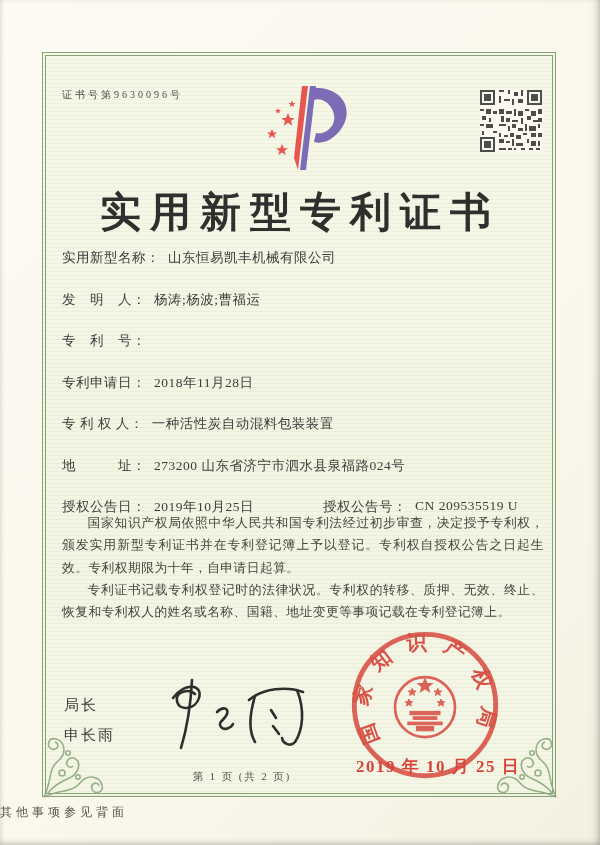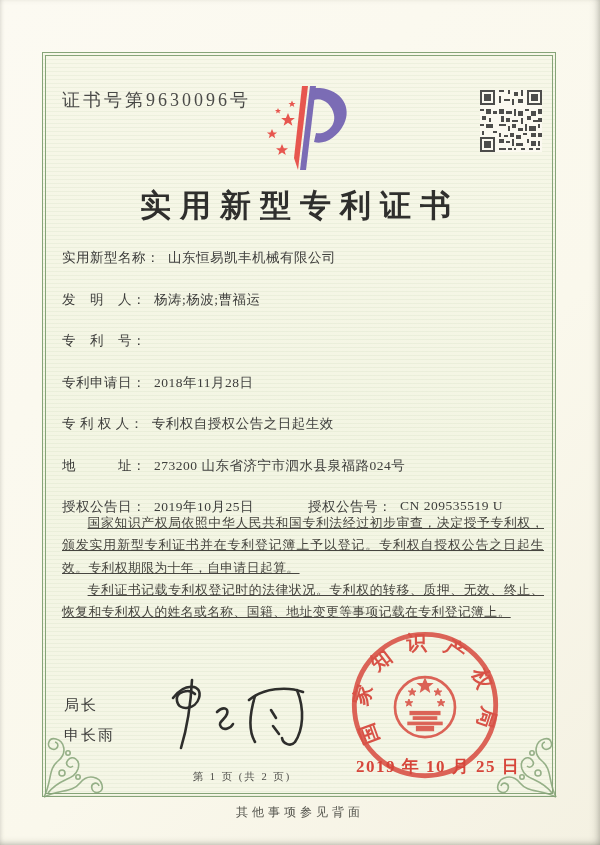--- a/index.html
+++ b/index.html
@@ -13,49 +13,49 @@
   .frame { position:absolute; left:42px; top:52px; width:514px; height:745px;
            border:1px solid #86a478; outline:1px solid #86a478; outline-offset:-4px;
            background:
              repeating-linear-gradient(0deg, rgba(150,180,130,.10) 0px, rgba(150,180,130,.10) 1px, rgba(0,0,0,0) 1px, rgba(0,0,0,0) 4px),
              linear-gradient(180deg,#f7f7e8 0%, #f3f5e3 55%, #f5f6e6 100%); }
 
   .corner-orn { position:absolute; width:92px; height:92px; pointer-events:none; }
   .orn-bl { left:38px; bottom:42px; }
   .orn-br { right:38px; bottom:42px; transform:scaleX(-1); }
 
-  .cert-number { position:absolute; left:62px; top:88px; font-size:18px; letter-spacing:3px; color:#4a4a48; }
+  .cert-number { position:absolute; left:62px; top:88px; font-size:10px; letter-spacing:3px; color:#4a4a48; }
 
   .logo { position:absolute; left:258px; top:78px; width:110px; height:100px; }
   .qr { position:absolute; left:479px; top:90px; width:64px; height:62px; }
 
   .title { position:absolute; left:0; top:185px; width:600px; text-align:center;
-           font-size:31px; font-weight:bold; letter-spacing:9px; color:#2f2f2d; }
+           font-size:41px; font-weight:bold; letter-spacing:9px; color:#2f2f2d; }
 
   .fields { position:absolute; left:62px; top:249px; width:482px; font-size:13.5px; color:#3e3e3c; }
   .frow { display:flex; margin-bottom:23.5px; letter-spacing:.5px; white-space:nowrap; }
   .frow .lab { flex:0 0 auto;text-align:right; }
   .frow .val { flex:0 0 auto; margin-left:8px; }
-  .frow.twocol .pair2 { margin-left:54px; display:flex; }
+  .frow.twocol .pair2 { margin-left:69px; display:flex; }
 
   .bodytext { position:absolute; left:62px; top:512px; width:482px; font-size:12.8px;
               color:#46453f; line-height:1.74; text-align:justify; }
-  .bodytext p { text-indent:2em; letter-spacing:.4px;text-decoration:underline; }
+  .bodytext p { text-indent:2em; letter-spacing:.4px; }
 
   .director { position:absolute; left:64px; top:690px; font-size:15px; color:#3c3c3a;
               font-family:Liberation Serif, serif; line-height:2.0; letter-spacing:2px; }
   .signature { position:absolute; left:145px; top:672px; width:180px; height:85px; }
 
   .seal { position:absolute; left:350px; top:630px; width:150px; height:150px; opacity:.92; }
   .seal-date { position:absolute; left:356px; top:755px; font-size:17px; font-weight:bold;
                color:#d6453a; letter-spacing:1.5px; }
 
   .pagenum { position:absolute; left:0; top:770px; width:484px; text-align:center;
              font-size:10.5px; color:#4c4c48; letter-spacing:2px; }
-  .footnote { position:absolute; left:0; top:804px; width:600px; text-align:center;
+  .footnote { position:absolute; left:0; top:804px; width:600px; 
               font-size:12px; color:#55554e; letter-spacing:4px; }
 </style>
 </head>
 <body>
 
 <div id="canvas">
 
   <div class="frame"></div>
 
   <svg class="corner-orn orn-bl" viewBox="0 0 92 92">
@@ -183,21 +183,21 @@
     </div>
     <div class="frow">
       <span class="lab">专　利　号：</span>
     </div>
     <div class="frow">
       <span class="lab">专利申请日：</span>
       <span class="val">2018年11月28日</span>
     </div>
     <div class="frow">
       <span class="lab">专 利 权 人：</span>
-      <span class="val">专利权自授权公告之日起生效</span>
+      <span class="val">一种活性炭自动混料包装装置</span>
     </div>
     <div class="frow">
       <span class="lab">地　　　址：</span>
       <span class="val">273200 山东省济宁市泗水县泉福路024号</span>
     </div>
     <div class="frow twocol">
       <span class="lab">授权公告日：</span>
       <span class="val">2019年10月25日</span>
       <span class="pair2">
         <span class="lab">授权公告号：</span>

